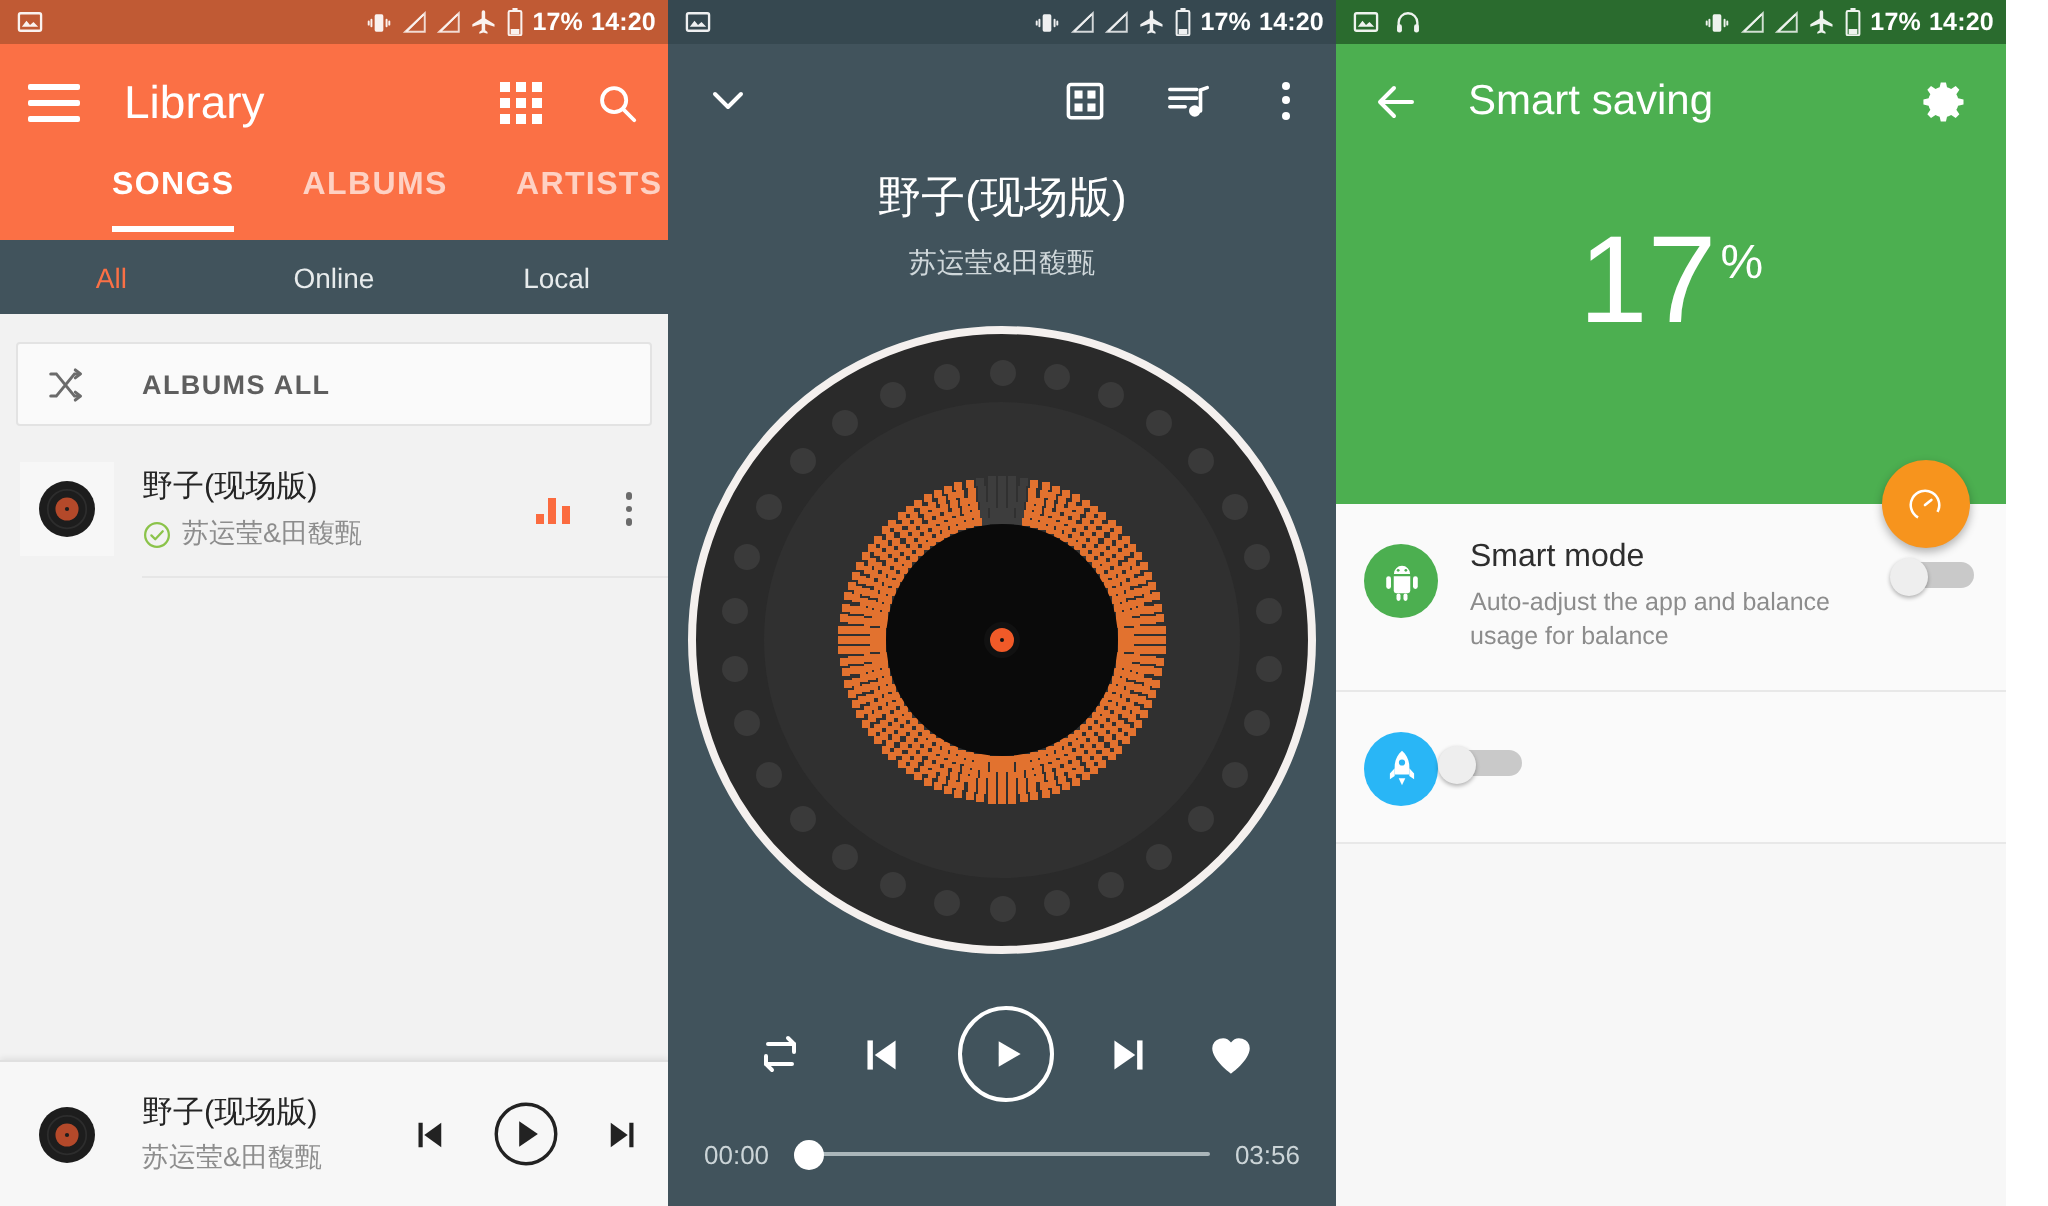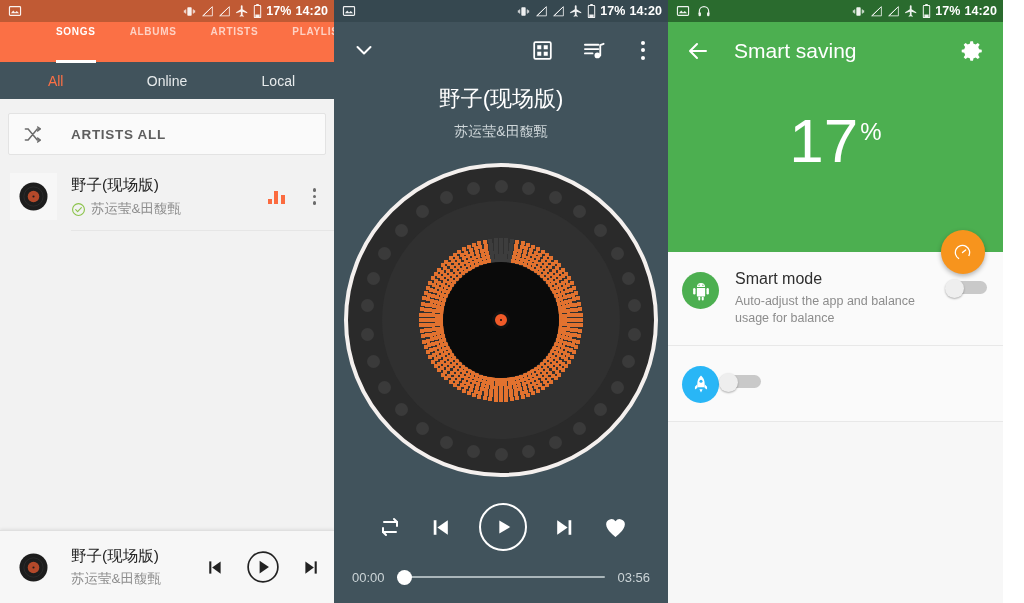--- a/index.html
+++ b/index.html
@@ -28,22 +28,22 @@
   .appbar { background:#fb7045; color:#fff; }
   .appbar-top { height:58px; display:flex; align-items:center; padding:0 14px; }
   .hamburger { width:26px; display:flex; flex-direction:column; gap:5px; cursor:pointer; }
   .hamburger i { display:block; height:3px; background:#fff; border-radius:1px; }
   .appbar-title { font-size:23px; margin-left:22px; font-weight:400; }
   .appbar-actions { margin-left:auto; display:flex; align-items:center; gap:26px; }
   .grid9 { display:grid; grid-template-columns:repeat(3,5px); grid-template-rows:repeat(3,5px); gap:3px; }
   .grid9 b { display:block; background:#fff; width:5px; height:5px; }
 
   .tabs { display:flex; height:40px; align-items:flex-start; padding-left:56px; background:#fb7045; }
-  .tab { font-size:10px; font-weight:bold; letter-spacing:.7px; color:rgba(255,255,255,.68);
-         padding:4px 0 26px; margin-right:34px; white-space:nowrap; position:relative; }
+  .tab { font-size:16px; font-weight:bold; letter-spacing:.7px; color:rgba(255,255,255,.68);
+         padding:4px 0 14px; margin-right:34px; white-space:nowrap; position:relative; }
   .tab.active { color:#fff; }
   .tab.active:after { content:""; position:absolute; left:0; right:0; bottom:0; height:3px; background:#fff; }
 
   .subtabs { display:flex; background:#41535c; height:37px; }
   .subtab { flex:1; display:flex; align-items:center; justify-content:center;
             font-size:14px; color:#e7ebec; }
   .subtab.active { color:#fb7045; }
 
   .shuffle-card { margin:14px 8px 0; height:42px; background:#fafafa; border:1px solid #e3e3e3;
                   border-radius:2px; display:flex; align-items:center; padding:0 14px; }
@@ -166,20 +166,45 @@
             <rect x="4" y="0" width="4" height="2.4" fill="#fff"></rect>
             <rect x="1" y="2.4" width="10" height="19" rx="1" fill="none" stroke="#fff" stroke-width="1.6"></rect>
             <rect x="2.6" y="16.5" width="6.8" height="4" fill="#fff"></rect>
           </svg>
         <span>17%</span>
         <span>14:20</span>
       </div>
     </div>
 
     <div class="appbar">
+      <div class="appbar-top">
+        <div class="hamburger">
+            <i></i>
+            <i></i>
+            <i></i>
+          </div>
+        <div class="appbar-title">Library</div>
+        <div class="appbar-actions">
+          <div class="grid9">
+              <b></b>
+              <b></b>
+              <b></b>
+              <b></b>
+              <b></b>
+              <b></b>
+              <b></b>
+              <b></b>
+              <b></b>
+            </div>
+          <svg width="23" height="23" viewBox="0 0 24 24">
+              <circle cx="10.5" cy="10.5" r="6.3" fill="none" stroke="#fff" stroke-width="2"></circle>
+              <path d="M15.2 15.2L21 21" stroke="#fff" stroke-width="2" stroke-linecap="round"></path>
+            </svg>
+        </div>
+      </div>
 
       <div class="tabs">
         <div class="tab active">SONGS</div>
         <div class="tab">ALBUMS</div>
         <div class="tab">ARTISTS</div>
         <div class="tab">PLAYLISTS</div>
       </div>
     </div>
 
     <div class="subtabs">
@@ -187,21 +212,21 @@
       <div class="subtab">Online</div>
       <div class="subtab">Local</div>
     </div>
 
     <div class="list-area">
       <div class="shuffle-card">
         <svg width="19" height="19" viewBox="0 0 24 24">
             <path d="M3 5h3.5L18 19h3M3 19h3.5L18 5h3" fill="none" stroke="#6b6b6b" stroke-width="1.9" stroke-linecap="round"></path>
             <path d="M18.5 2.5L21.8 5l-3.3 2.5M18.5 16.5L21.8 19l-3.3 2.5" fill="none" stroke="#6b6b6b" stroke-width="1.9" stroke-linecap="round" stroke-linejoin="round"></path>
           </svg>
-        <span class="shuffle-label">ARTISTS ALL</span>
+        <span class="shuffle-label">ALBUMS ALL</span>
       </div>
 
       <div class="song-row">
         <div class="thumb">
           <svg width="35" height="35" viewBox="0 0 40 40">
             <circle cx="20" cy="20" r="16" fill="#1d1d1d"></circle>
             <circle cx="20" cy="20" r="11" fill="none" stroke="#2d2d2d" stroke-width="1"></circle>
             <circle cx="20" cy="20" r="6.6" fill="#b4492a"></circle>
             <circle cx="20" cy="20" r="1.2" fill="#1d1d1d"></circle>
           </svg>

